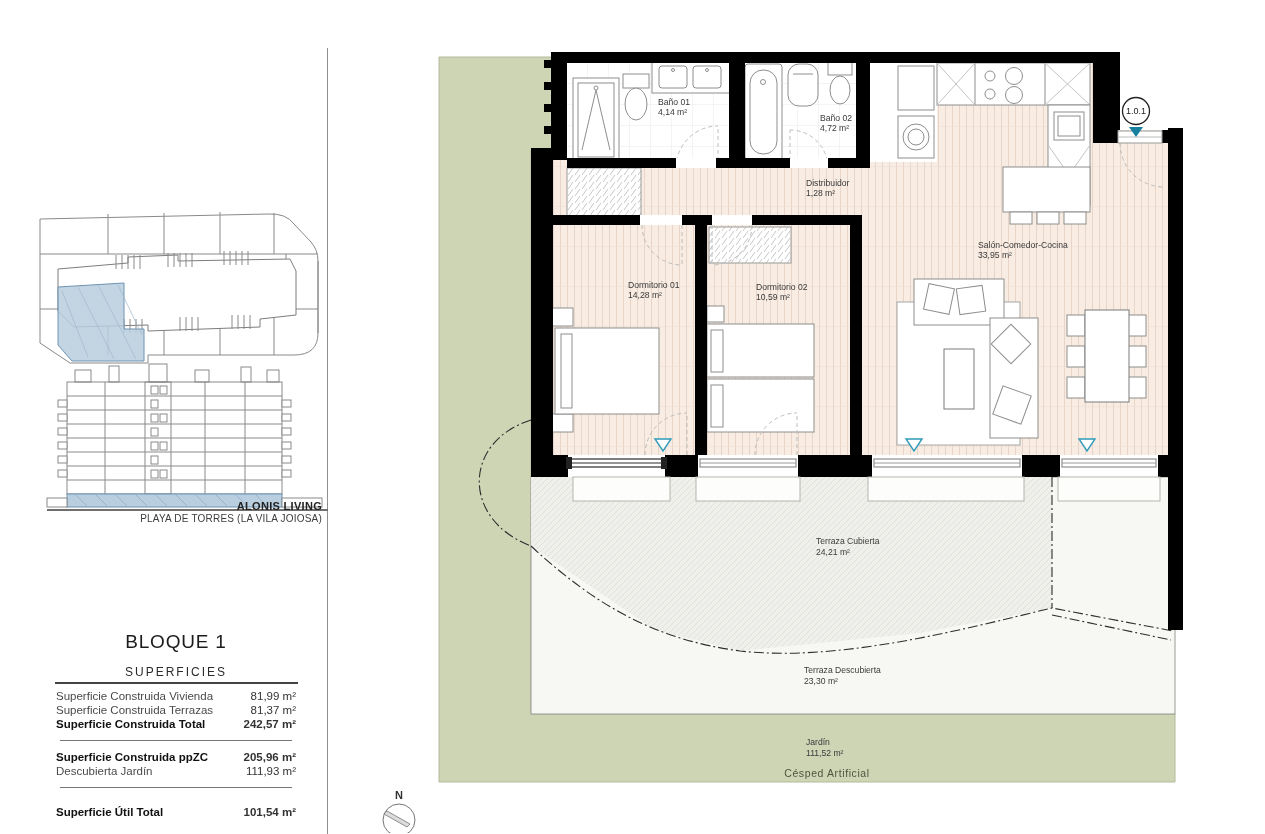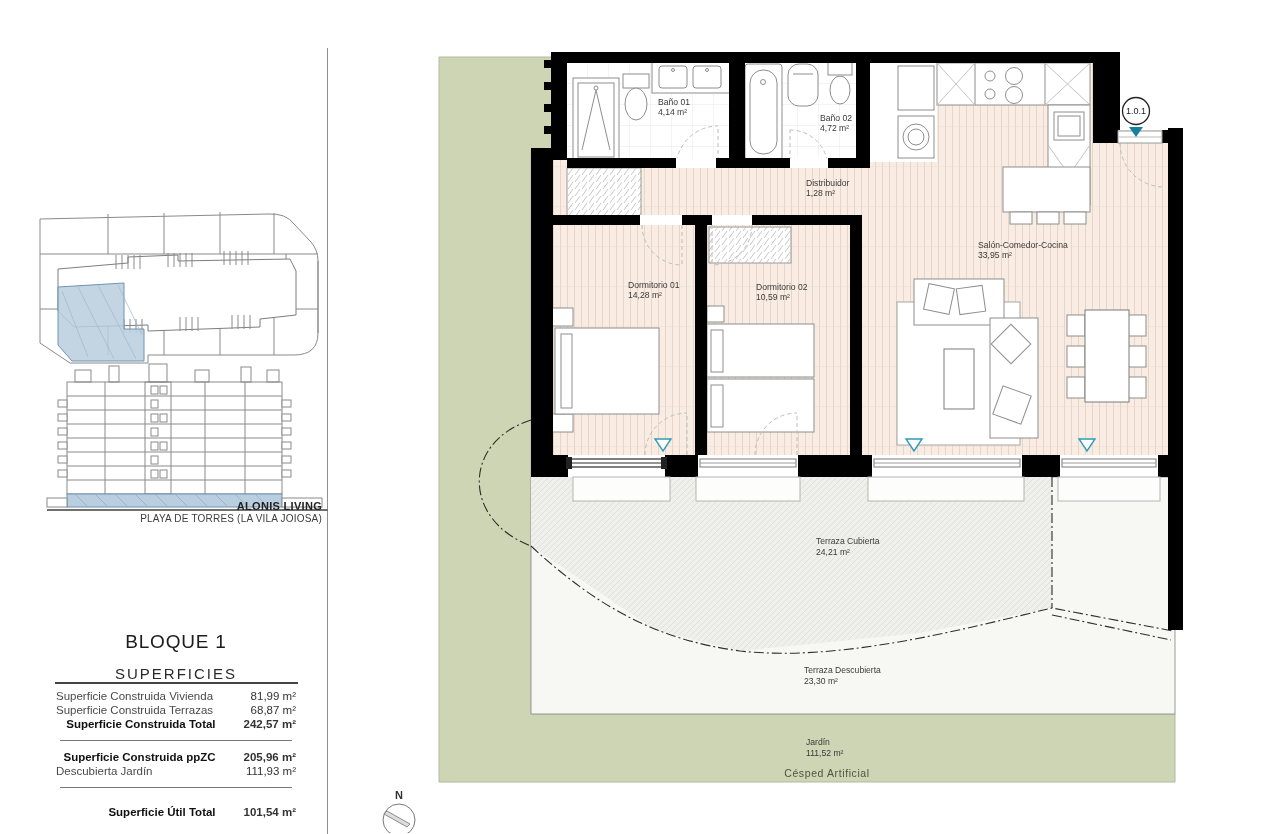--- a/index.html
+++ b/index.html
@@ -11,26 +11,26 @@
   .brand{position:absolute;left:30px;top:500px;width:292px;text-align:right;}
   .brand .b1{font-size:11px;font-weight:bold;letter-spacing:.3px;color:#222;}
   .brand .b2{font-size:10px;color:#3c3c3c;margin-top:1px;letter-spacing:.2px;}
   .title{position:absolute;left:20px;top:566px;width:312px;text-align:center;
          font-size:27px;font-weight:bold;letter-spacing:.5px;color:#111;}
   .block{position:absolute;left:20px;top:614px;width:312px;text-align:center;
          font-size:19px;color:#1c1c1c;letter-spacing:.8px;margin-top:17px;}
   .floor{position:absolute;left:20px;top:636px;width:312px;text-align:center;
          font-size:19px;color:#1c1c1c;letter-spacing:.8px;}
   .suptitle{position:absolute;left:20px;top:665px;width:312px;text-align:center;
-            font-size:15px;letter-spacing:2px;color:#2a2a2a;}
+            font-size:12px;letter-spacing:2px;color:#2a2a2a;}
   .suprule{position:absolute;left:55px;top:682px;width:243px;height:2px;background:#444;}
   .stable{position:absolute;left:56px;top:689px;width:240px;font-size:11.5px;color:#4a4a4a;}
   .srow{display:flex;justify-content:space-between;line-height:14px;gap:28px;}
   .srow .v{color:#333;}
-  .srow.bold{font-weight:bold;color:#111;justify-content:flex-end;}
+  .srow.bold{font-weight:bold;color:#111;}
   .srow.bold .v{font-weight:bold;}
   .sdiv{height:1px;background:#777;margin:9px 4px 9px 4px;}
   .gap{height:8px;}
   
   .north{position:absolute;left:376px;top:789px;width:46px;height:45px;text-align:center;}
   .north .nl{font-size:11px;font-weight:bold;color:#333;}
   
   text{font-family:"Liberation Sans", sans-serif;}
   .rlab{font-size:8.6px;fill:#3a3a3a;}
   .cesped{font-size:10.5px;fill:#50523f;letter-spacing:.6px;}
@@ -127,21 +127,21 @@
   <div class="suptitle">SUPERFICIES</div>
   <div class="suprule"></div>
 
   <div class="stable">
     <div class="srow">
       <span>Superficie Construida Vivienda</span>
       <span class="v">81,99 m²</span>
     </div>
     <div class="srow">
       <span>Superficie Construida Terrazas</span>
-      <span class="v">68,87 m²</span>
+      <span class="v">81,37 m²</span>
     </div>
     <div class="srow bold">
       <span>Superficie Construida Total</span>
       <span class="v">242,57 m²</span>
     </div>
     <div class="sdiv"></div>
     <div class="srow bold">
       <span>Superficie Construida ppZC</span>
       <span class="v">205,96 m²</span>
     </div>

